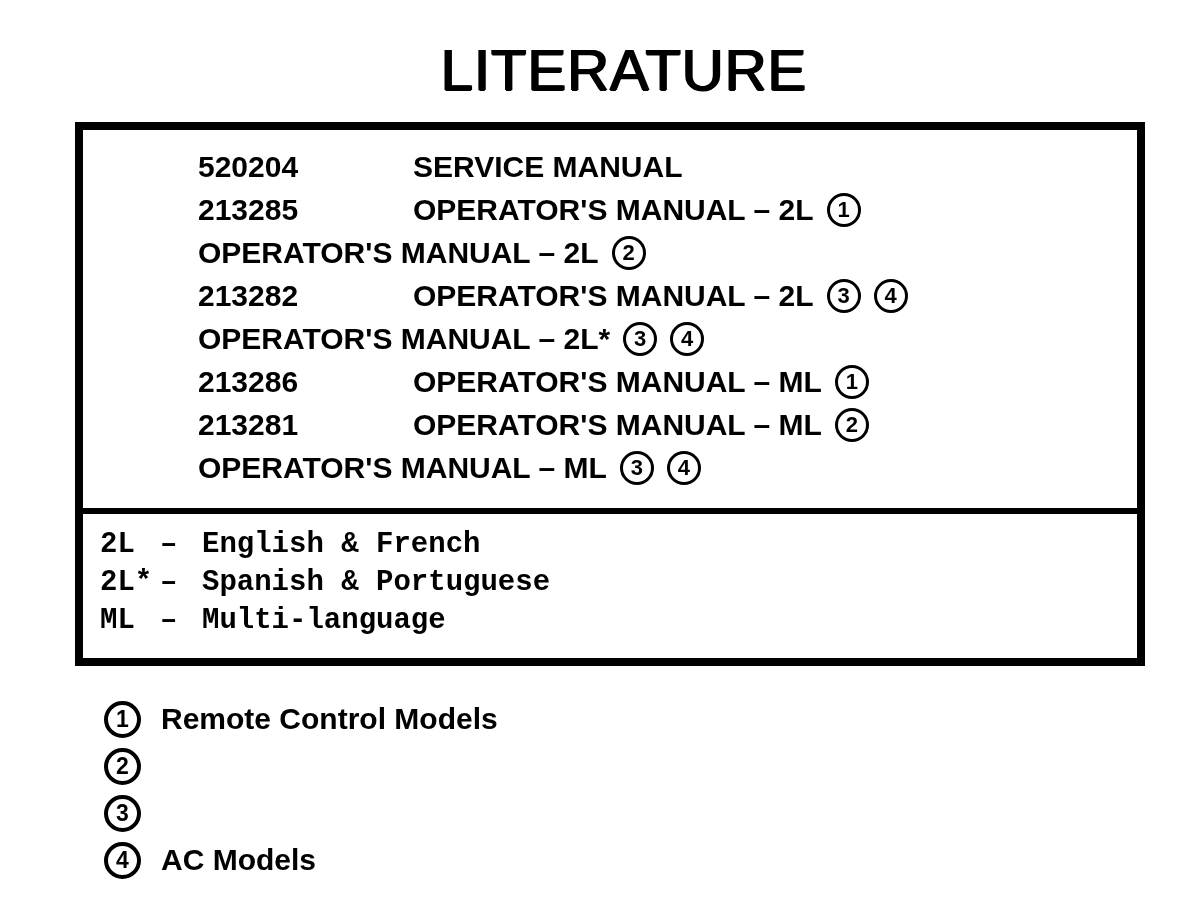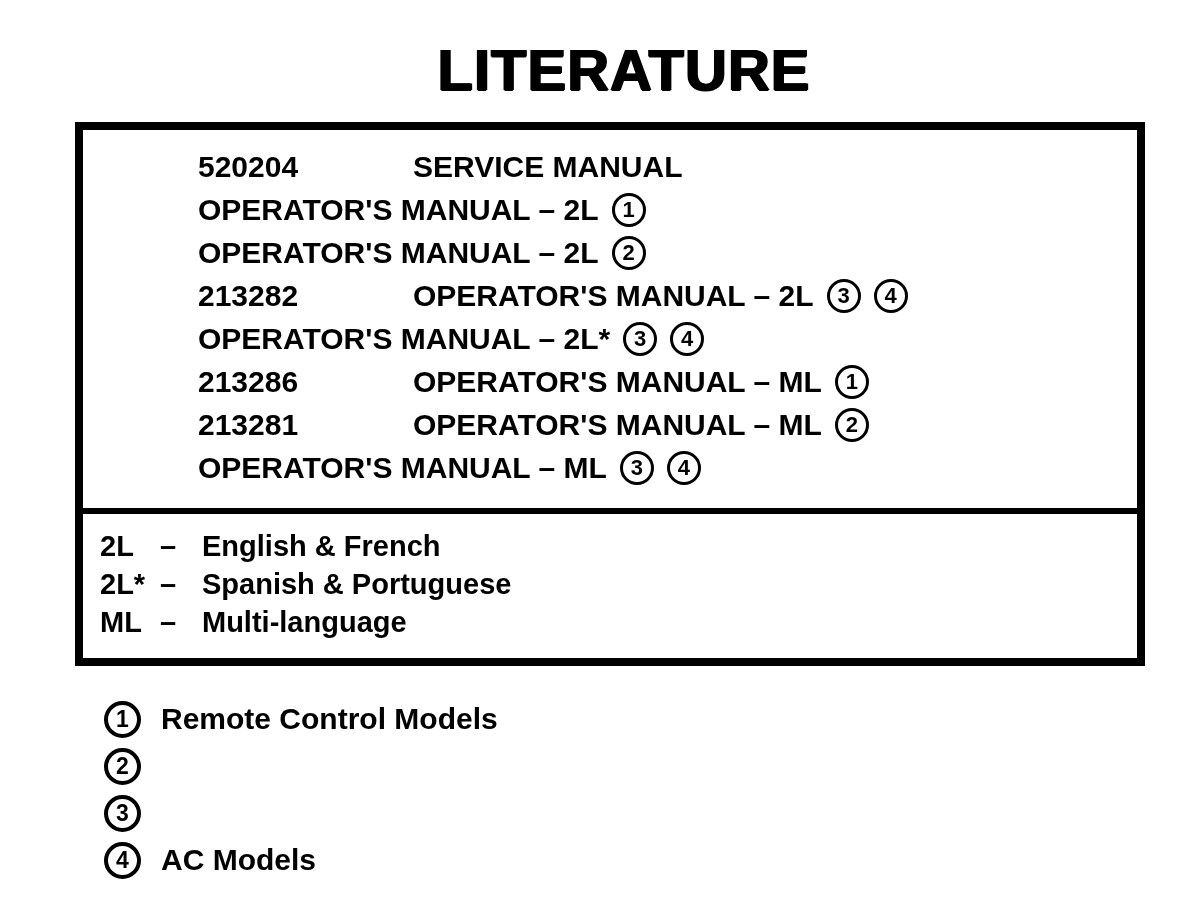--- a/index.html
+++ b/index.html
@@ -12,21 +12,21 @@
   }
   .page {
     position: relative;
     width: 1203px; height: 917px;
     background: #fff;
   }
   .title {
     padding-top: 38px;
     text-align: center;
     font-size: 58px;
-    font-weight: bold;
+    font-weight: normal;
     letter-spacing: 1px;
     line-height: 1.1;
     text-shadow: 1px 0 0 #000, -1px 0 0 #000, 0 1px 0 #000;
     padding-left: 45px;
   }
   .box {
     margin: 20px 0 0 75px;
     width: 1070px;
     border: 8px solid #000;
     background: #fff;
@@ -51,25 +51,26 @@
     border-radius: 50%;
     font-size: 22px;
     font-weight: bold;
     margin-left: 13px;
     line-height: 1;
   }
   .divider { border-top: 6px solid #000; }
   .legend { padding: 14px 0 16px 17px; }
   .legend-row {
     display: flex;
-    align-items: center;
+    align-items: flex-start;
     height: 38px;
     font-size: 29px;
     font-weight: bold;
     white-space: nowrap;
+    font-family: Liberation Mono, monospace;
   }
   .legend-code { width: 60px; flex: 0 0 60px; }
   .legend-dash { width: 42px; flex: 0 0 42px; }
   .footnotes { margin: 30px 0 0 104px; }
   .footnote {
     display: flex;
     align-items: center;
     height: 47px;
     white-space: nowrap;
   }
@@ -97,20 +98,21 @@
   <div class="box">
 
     <div class="rows">
 
       <div class="row">
         <span class="part">520204</span>
         <span class="desc">SERVICE MANUAL</span>
       </div>
 
       <div class="row">
+        <span class="part">213285</span>
         <span class="desc">OPERATOR'S MANUAL – 2L</span>
         <span class="circle">1</span>
       </div>
 
       <div class="row">
         <span class="desc">OPERATOR'S MANUAL – 2L</span>
         <span class="circle">2</span>
       </div>
 
       <div class="row">

